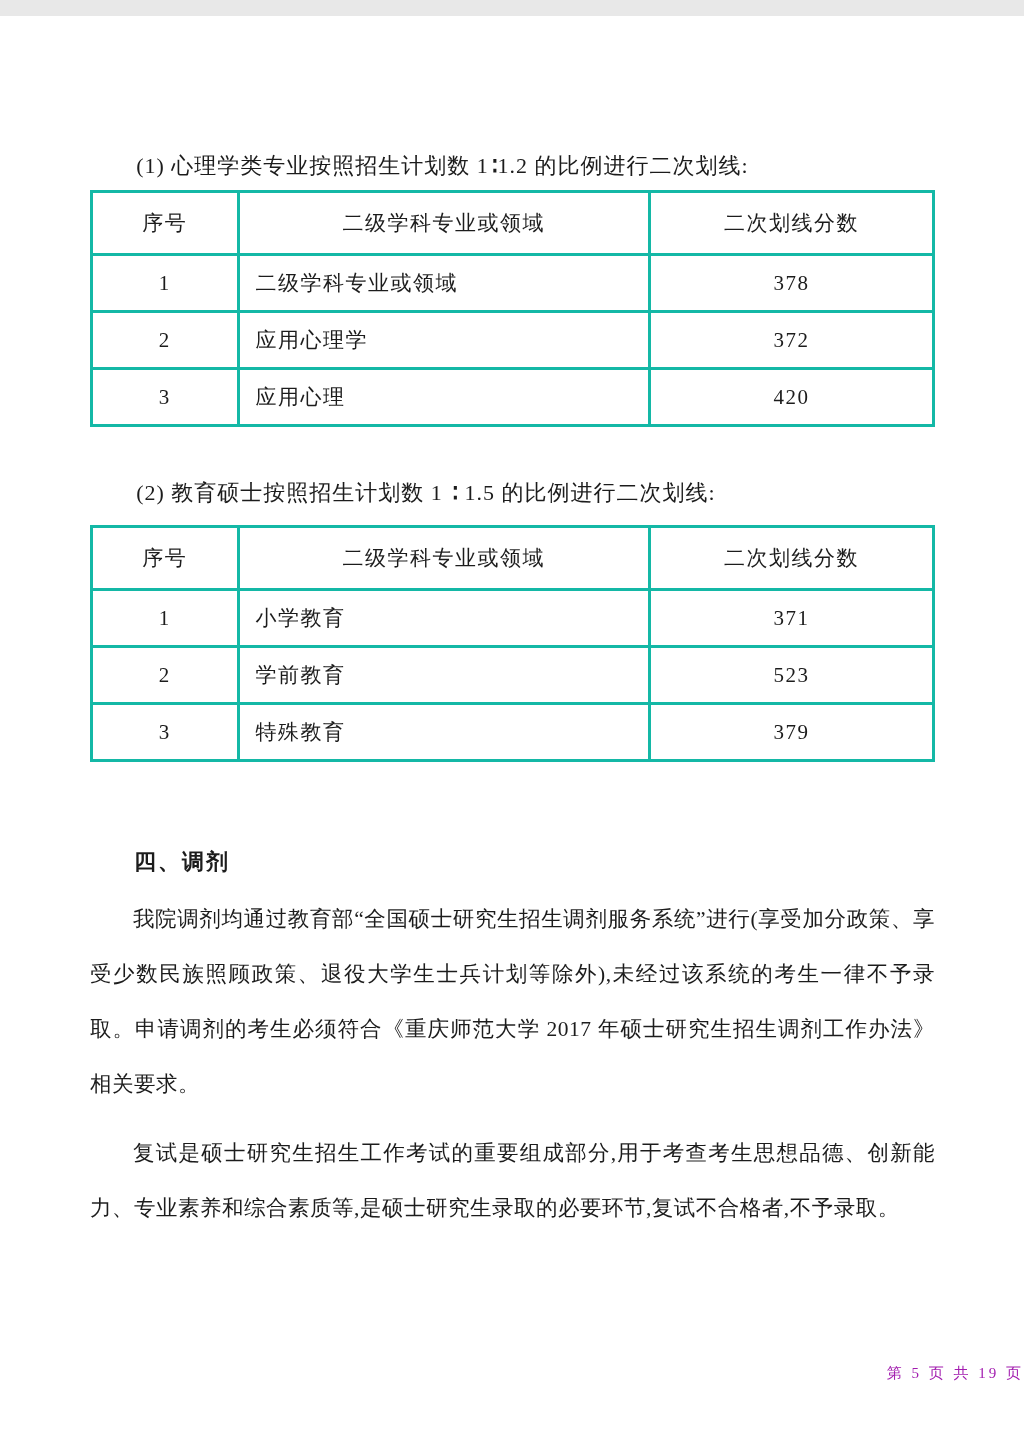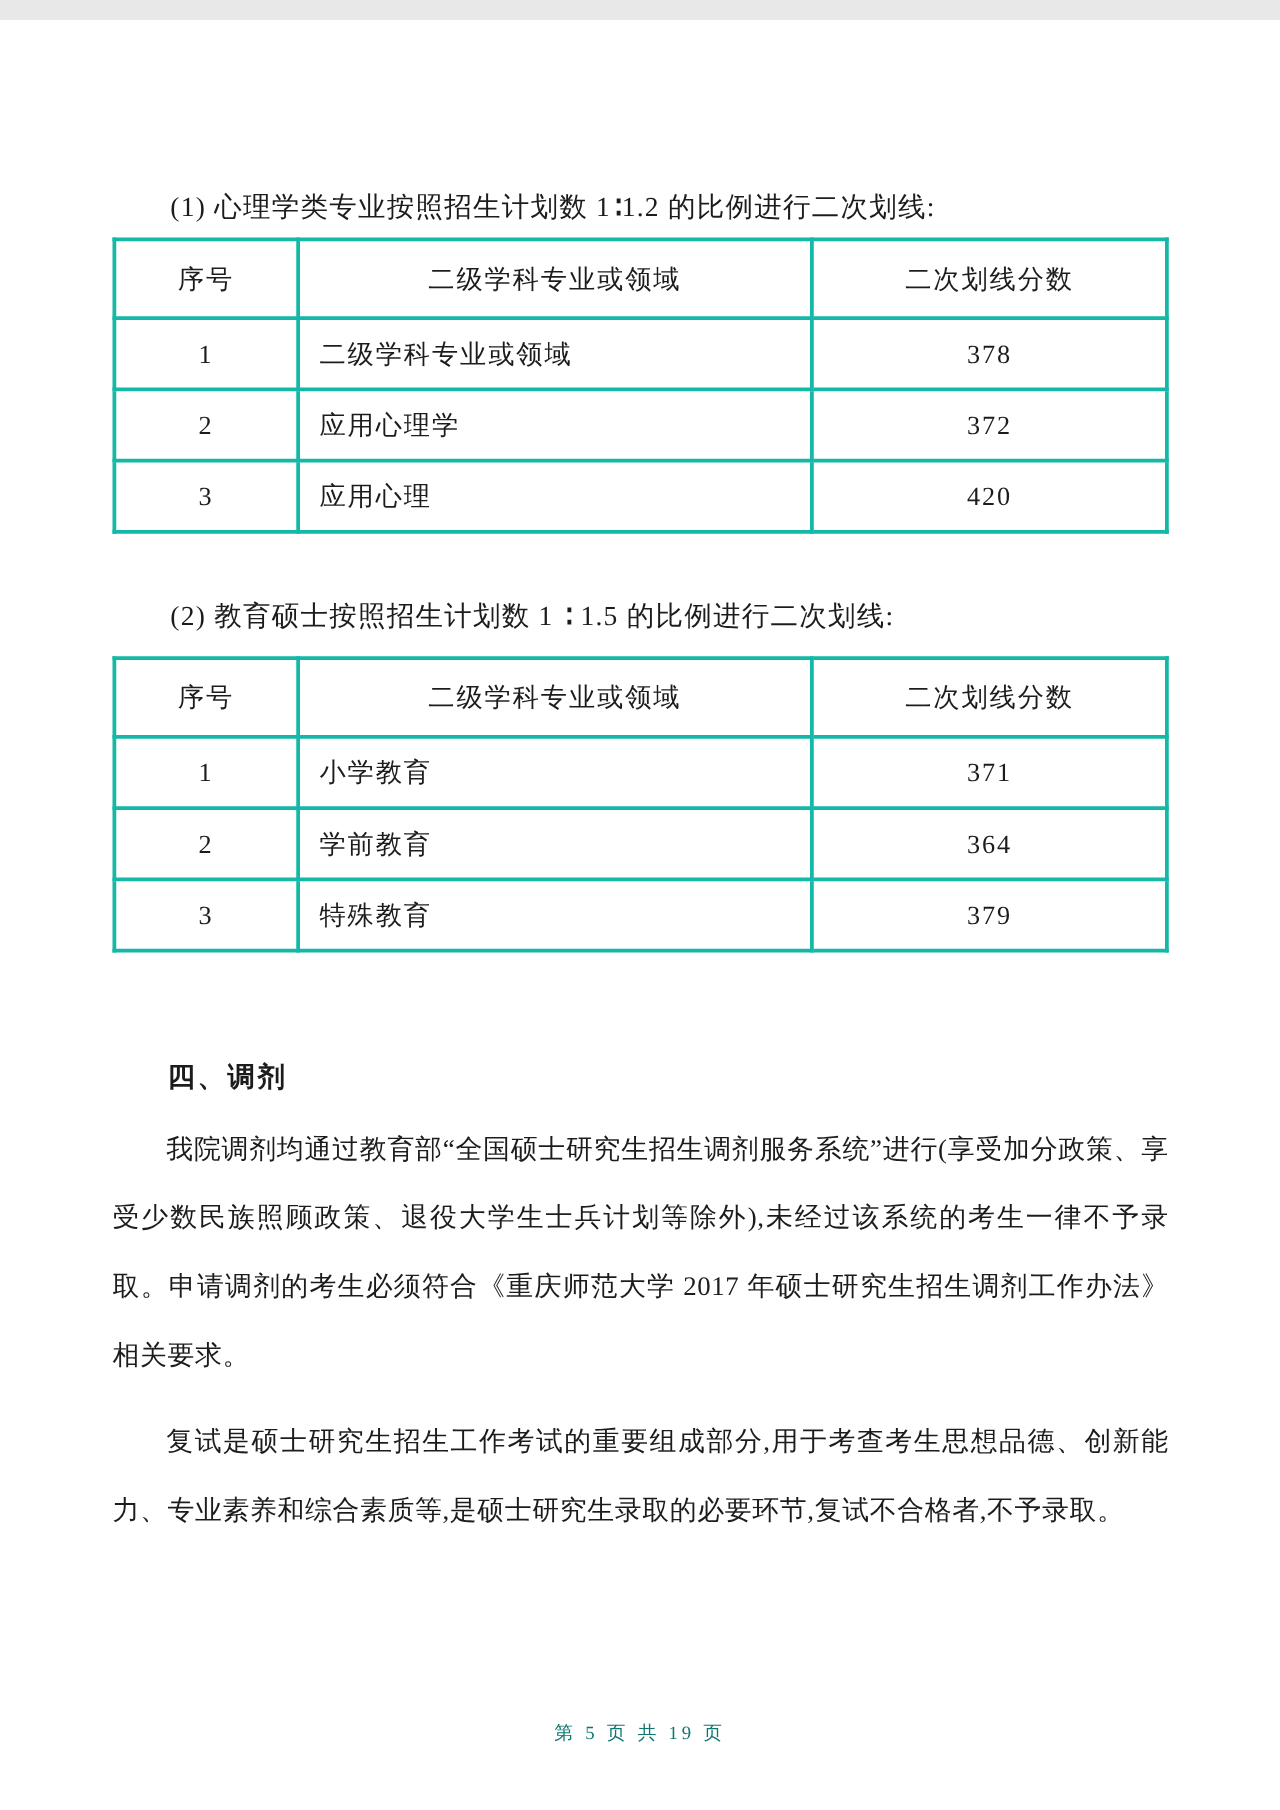--- a/index.html
+++ b/index.html
@@ -72,25 +72,25 @@
     line-height: 55px;
     margin: 14px 0 0 0;
     text-indent: 2em;
     text-align: justify;
     letter-spacing: 0.5px;
   }
   .page-footer {
     position: absolute;
     left: 0;
     right: 0;
-    bottom: 68px;
-    text-align: center;
+    bottom: 81px;
+    text-align: right;
     font-size: 15px;
     letter-spacing: 3px;
-    color: #0f766e;
+    color: #a21caf;
   }
 </style>
 </head>
 <body>
 
 <div class="page">
   <div class="content">
 
     <p class="sub-heading first">(1) 心理学类专业按照招生计划数 1∶1.2 的比例进行二次划线:</p>
 
@@ -143,21 +143,21 @@
       </thead>
       <tbody>
         <tr>
           <td>1</td>
           <td class="cell-left">小学教育</td>
           <td>371</td>
         </tr>
         <tr>
           <td>2</td>
           <td class="cell-left">学前教育</td>
-          <td>364</td>
+          <td>523</td>
         </tr>
         <tr>
           <td>3</td>
           <td class="cell-left">特殊教育</td>
           <td>379</td>
         </tr>
       </tbody>
     </table>
 
     <h3 class="section-heading-song">四、调剂</h3>

